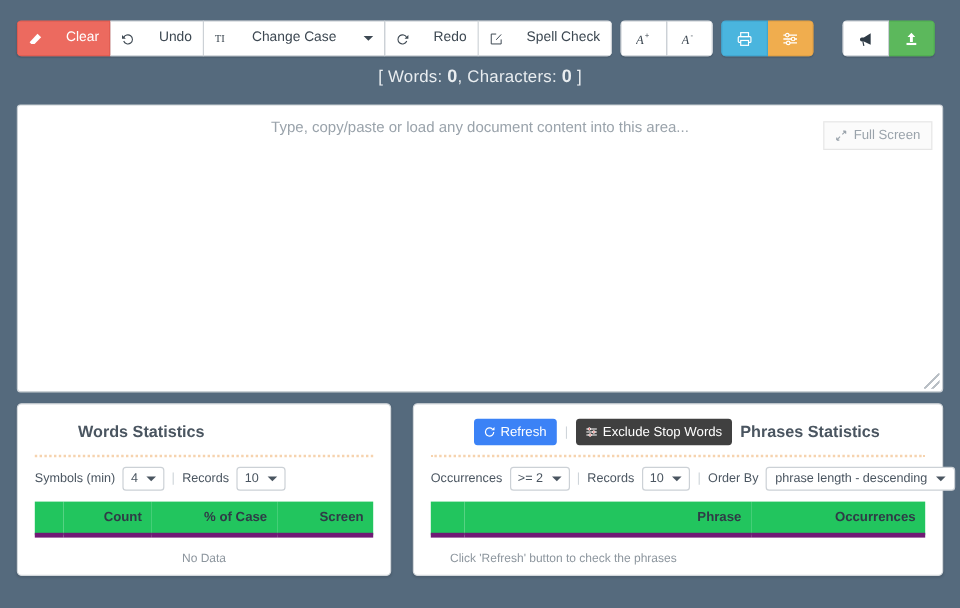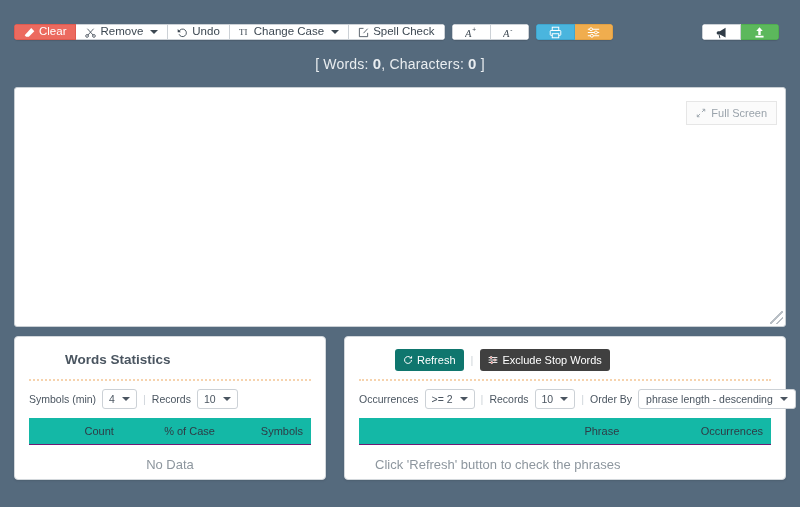--- a/index.html
+++ b/index.html
@@ -15,22 +15,22 @@
   .toolbar {
     position: absolute; top: 17px; left: 14px; right: 14px; height: 30px;
     display: flex; align-items: center;
   }
   .btn-group {
     display: flex; align-items: stretch;
     border-radius: 4px; overflow: hidden;
     box-shadow: 0 1px 1px rgba(0,0,0,.12);
   }
   .tb-btn {
-    display: flex; align-items: center; gap: 4px;
-    height: 16px; padding: 0 9px;
+    display: flex; align-items: center; gap: 20px;
+    height: 30px; padding: 0 9px;
     font-size: 11.5px; line-height: 1;
     background: #fff; color: #3d4852;
     border: 1px solid #ccd1d6; border-left-width: 0;
     cursor: pointer; white-space: nowrap;
   }
   .tb-btn:first-child { border-left-width: 1px; }
   .tb-btn.red    { background: #ec6a5f; color: #fff; border-color: #e05a4f; }
   .tb-btn.blue   { background: #4ab5de; color: #fff; border-color: #3fa6cf; }
   .tb-btn.orange { background: #f0ad4e; color: #fff; border-color: #e2a043; }
   .tb-btn.green  { background: #5cb85c; color: #fff; border-color: #4fae4f; }
@@ -90,21 +90,21 @@
   .panel-head {
     display: flex; align-items: center; gap: 7px;
     padding: 12px 14px 0 14px; height: 33px; margin-left: 36px;
   }
   .panel-title { font-size: 13.5px; font-weight: bold; color: #4a5560; }
   .pill {
     display: flex; align-items: center; gap: 4px;
     height: 22px; padding: 0 8px; border-radius: 3px;
     font-size: 11px; color: #fff; border: none; cursor: pointer; white-space: nowrap;
   }
-  .pill.green { background: #0f766e; }
+  .pill.green { background: #3b82f6; }
   .pill.red   { background: #404040; }
   .sep { color: #cfd5da; font-size: 11px; }
 
   .dotted {
     margin: 9px 14px 0 14px; height: 0;
     border-top: 2px dotted #f6d3ae;
   }
 
   .ctl-row {
     display: flex; align-items: center; gap: 6px;
@@ -114,28 +114,28 @@
   .mini-select {
     display: inline-flex; align-items: center; gap: 4px;
     height: 20px; padding: 0 6px;
     border: 1px solid #ccd1d6; border-radius: 3px;
     background: #fff; font-size: 10.5px; color: #4a5560; cursor: pointer;
   }
   .mini-select.wide { padding: 0 7px; }
 
   .tbl { width: 100%; border-collapse: collapse; margin-top: 9px; }
   .tbl th {
-    background: #14b8a6; color: #2f3b46;
-    font-size: 11px; font-weight: normal;
+    background: #22c55e; color: #2f3b46;
+    font-size: 11px; font-weight: bold;
     padding: 7px 8px; text-align: right;
-    border-bottom: 1px solid #701a75;
+    border-bottom: 4px solid #701a75;
   }
   .tbl th.spacer-col { text-align: left; }
   .tbl td.empty {
-    text-align: center; color: #8d969e; font-size: 13px;
+    text-align: center; color: #8d969e; font-size: 10px;
     padding: 12px 8px;
   }
   .tbl td.empty.left { text-align: left; padding-left: 16px; }
   .tbl-pad { padding: 0 14px; }
 </style>
 </head>
 <body>
 
 <div class="toolbar">
 
@@ -144,45 +144,43 @@
       <span class="ic">
           <svg width="11" height="11" viewBox="0 0 16 16">
             <path fill="#fff" d="M10.5 1.5 15 6 7 14H3l-2-2 9.5-10.5z"></path>
           </svg>
         </span>
       <span>Clear</span>
     </button>
     <button class="tb-btn">
       <span class="ic">
           <svg width="11" height="11" viewBox="0 0 16 16">
-            <path fill="none" stroke="#3d4852" stroke-width="1.2" d="M3.5 2.5 12 12M12.5 2.5 4 12"></path>
-            <circle cx="3" cy="13" r="2" fill="none" stroke="#3d4852" stroke-width="1.2"></circle>
-            <circle cx="13" cy="13" r="2" fill="none" stroke="#3d4852" stroke-width="1.2"></circle>
-          </svg>
-        </span>
-      <span>Remove</span>
-      <i class="caret"></i>
-    </button>
-    <button class="tb-btn">
-      <span class="ic">
-          <svg width="11" height="11" viewBox="0 0 16 16">
             <path fill="none" stroke="#3d4852" stroke-width="1.3" d="M3 6.5a5.5 5.5 0 1 1 0 4"></path>
             <path fill="#3d4852" d="M1 3v4.6h4.6z"></path>
           </svg>
         </span>
       <span>Undo</span>
     </button>
     <button class="tb-btn">
       <span class="ic">
           <svg width="11" height="11" viewBox="0 0 16 16">
             <text x="0" y="12" font-family="Liberation Serif, serif" font-size="13" fill="#3d4852">TI</text>
           </svg>
         </span>
       <span>Change Case</span>
       <i class="caret"></i>
+    </button>
+    <button class="tb-btn">
+      <span class="ic">
+          <svg width="11" height="11" viewBox="0 0 16 16">
+            <path fill="none" stroke="#3d4852" stroke-width="1.3" d="M13 6.5a5.5 5.5 0 1 0 0 4"></path>
+            <path fill="#3d4852" d="M15 3v4.6h-4.6z"></path>
+          </svg>
+        </span>
+      <span>Redo</span>
     </button>
     <button class="tb-btn">
       <span class="ic">
           <svg width="11" height="11" viewBox="0 0 16 16">
             <path fill="none" stroke="#3d4852" stroke-width="1.2" d="M14 8.5V14H2V2h6"></path>
             <path fill="none" stroke="#3d4852" stroke-width="1.2" d="m8 9 6-6.5"></path>
           </svg>
         </span>
       <span>Spell Check</span>
     </button>
@@ -256,20 +254,21 @@
 
   <div class="gap"></div>
 
 </div>
 
 <div class="counter">
   <span>[ </span><span>Words: </span><b>0</b><span>, </span><span>Characters: </span><b>0</b><span> ]</span>
 </div>
 
 <div class="editor-wrap">
+  <div class="editor-ph">Type, copy/paste or load any document content into this area...</div>
   <button class="fs-btn">
     <span class="ic">
         <svg width="10" height="10" viewBox="0 0 16 16">
           <path fill="none" stroke="#9aa3ab" stroke-width="1.5" d="M9.5 6.5 14 2M14 2H10.5M14 2v3.5M6.5 9.5 2 14M2 14h3.5M2 14v-3.5"></path>
         </svg>
       </span>
     <span>Full Screen</span>
   </button>
   <div class="resize-grip"></div>
 </div>
@@ -292,21 +291,21 @@
       <i class="caret" style="border-top-color:#4a5560"></i>
     </span>
   </div>
   <div class="tbl-pad">
     <table class="tbl">
       <thead>
         <tr>
           <th class="spacer-col"></th>
           <th>Count</th>
           <th>% of Case</th>
-          <th>Symbols</th>
+          <th>Screen</th>
         </tr>
       </thead>
       <tbody>
         <tr>
           <td class="empty" colspan="4">No Data</td>
         </tr>
       </tbody>
     </table>
   </div>
 </div>
@@ -327,20 +326,21 @@
       <span class="ic">
           <svg width="10" height="10" viewBox="0 0 16 16">
             <path stroke="#fff" stroke-width="1.4" d="M1 4h14M1 8h14M1 12h14"></path>
             <circle cx="5" cy="4" r="1.7" fill="#d9534f" stroke="#fff" stroke-width="1.2"></circle>
             <circle cx="11" cy="8" r="1.7" fill="#d9534f" stroke="#fff" stroke-width="1.2"></circle>
             <circle cx="6" cy="12" r="1.7" fill="#d9534f" stroke="#fff" stroke-width="1.2"></circle>
           </svg>
         </span>
       <span>Exclude Stop Words</span>
     </button>
+    <span class="panel-title">Phrases Statistics</span>
   </div>
   <div class="dotted"></div>
   <div class="ctl-row">
     <span>Occurrences</span>
     <span class="mini-select">
       <span>&gt;= 2</span>
       <i class="caret" style="border-top-color:#4a5560"></i>
     </span>
     <span class="sep">|</span>
     <span>Records</span>

